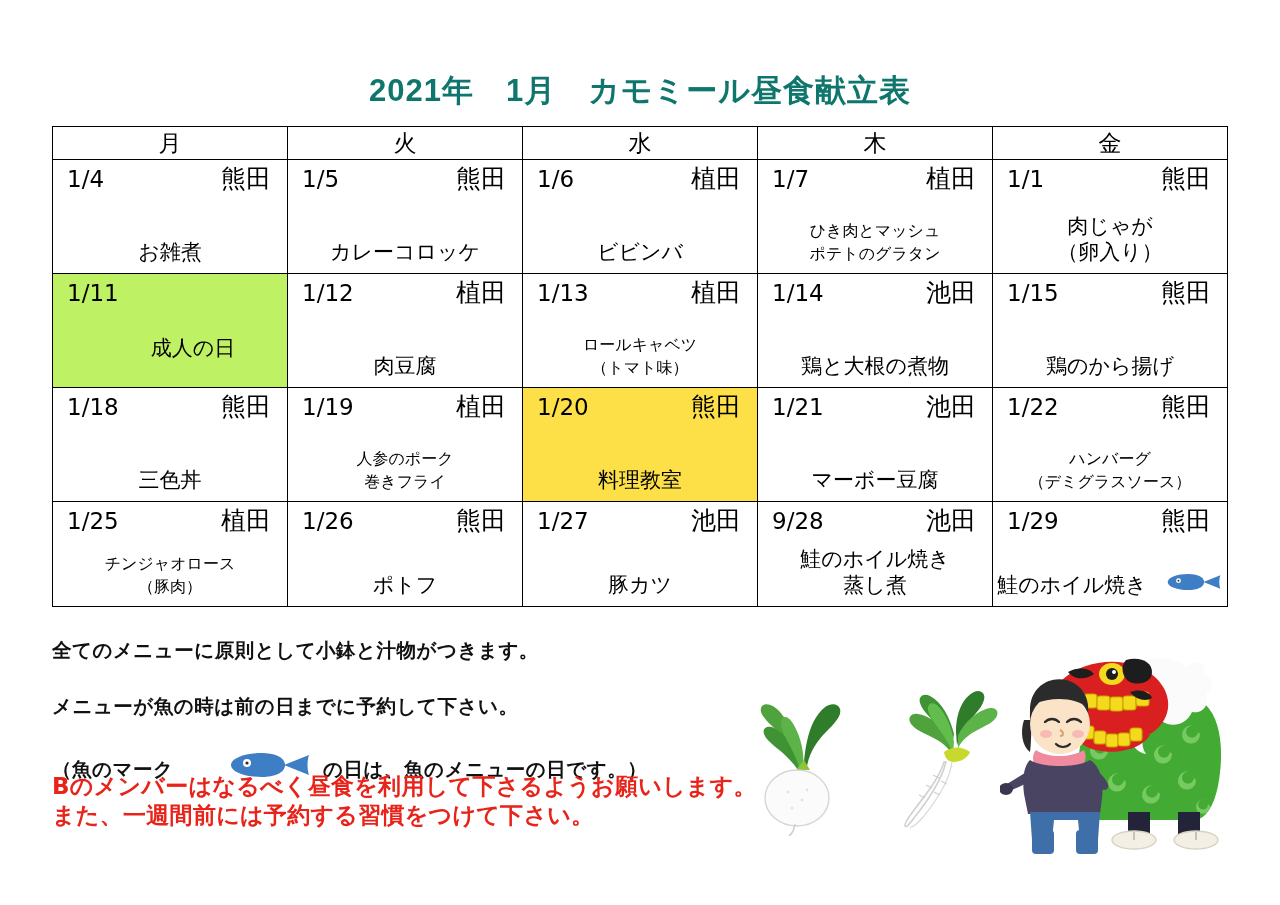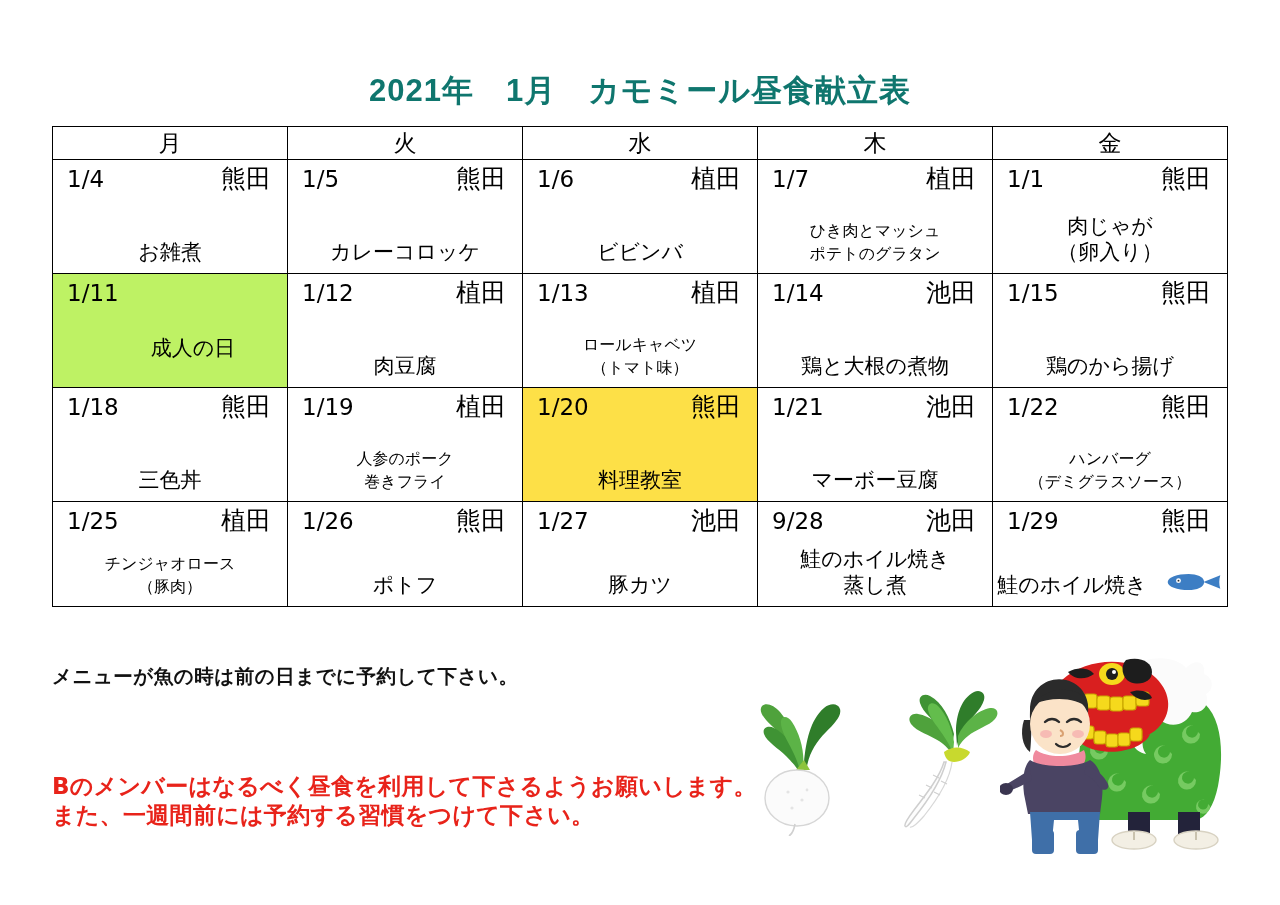--- a/index.html
+++ b/index.html
@@ -349,22 +349,35 @@
                   <path d="M57 13 L82 3 C80 9 80 17 82 23 Z" fill="#3d7ec4"></path>
                   <ellipse cx="20" cy="11" rx="3.6" ry="3.6" fill="#ffffff"></ellipse>
                   <ellipse cx="20" cy="11" rx="1.4" ry="1.4" fill="#2a2a2a"></ellipse>
                 </svg></span></span></div>
         </td>
       </tr>
     </tbody>
 </table>
 
 <div class="notes">
+  <div class="note-line">全てのメニューに原則として小鉢と汁物がつきます。</div>
   <div class="note-gap"></div>
   <div class="note-line">メニューが魚の時は前の日までに予約して下さい。</div>
+  <div class="note-fishline">
+    <span>（魚のマーク</span>
+    <span class="fish" style="margin:0 10px;">
+      <svg width="86" height="26" viewBox="0 0 86 26">
+        <path d="M58 13 C58 5 47 1 35 1 C18 1 4 6 4 13 C4 20 18 25 35 25 C47 25 58 21 58 13 Z" fill="#3d7ec4"></path>
+        <path d="M57 13 L82 3 C80 9 80 17 82 23 Z" fill="#3d7ec4"></path>
+        <ellipse cx="20" cy="11" rx="4" ry="4" fill="#ffffff"></ellipse>
+        <ellipse cx="20" cy="11" rx="1.6" ry="1.6" fill="#2a2a2a"></ellipse>
+      </svg>
+    </span>
+    <span>の日は、魚のメニューの日です。）</span>
+  </div>
 </div>
 
 <div class="notes-red">
   <div class="note-red-line">Bのメンバーはなるべく昼食を利用して下さるようお願いします。</div>
   <div class="note-red-line">また、一週間前には予約する習慣をつけて下さい。</div>
 </div>
 
 <div class="illus-turnip">
   <svg width="110" height="150" viewBox="0 0 110 150">
     <path d="M50 78 C46 60 40 40 28 26 C22 19 14 16 10 20 C6 25 12 33 20 40 C30 49 40 62 46 80 Z" fill="#4fa23c"></path>

